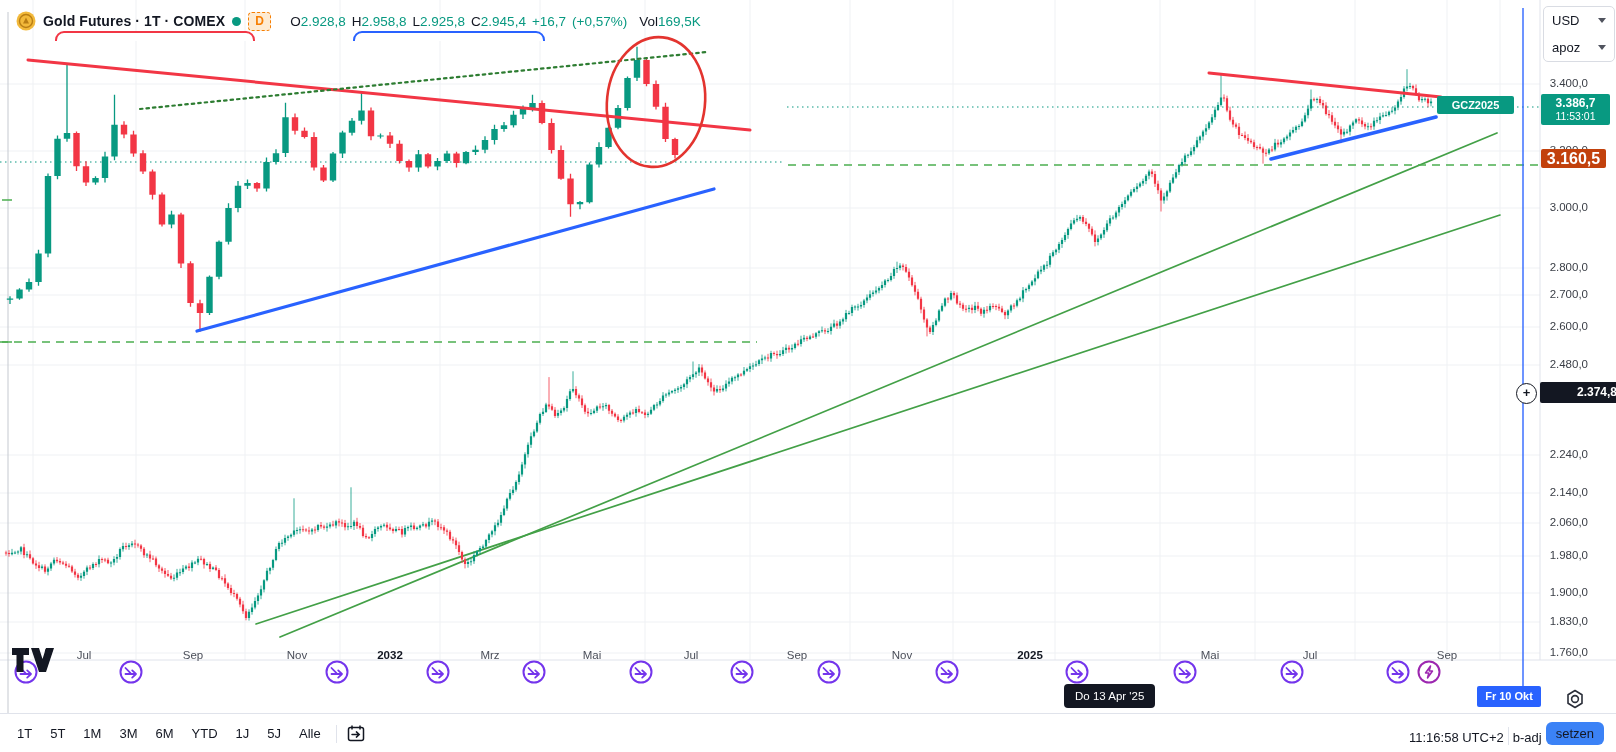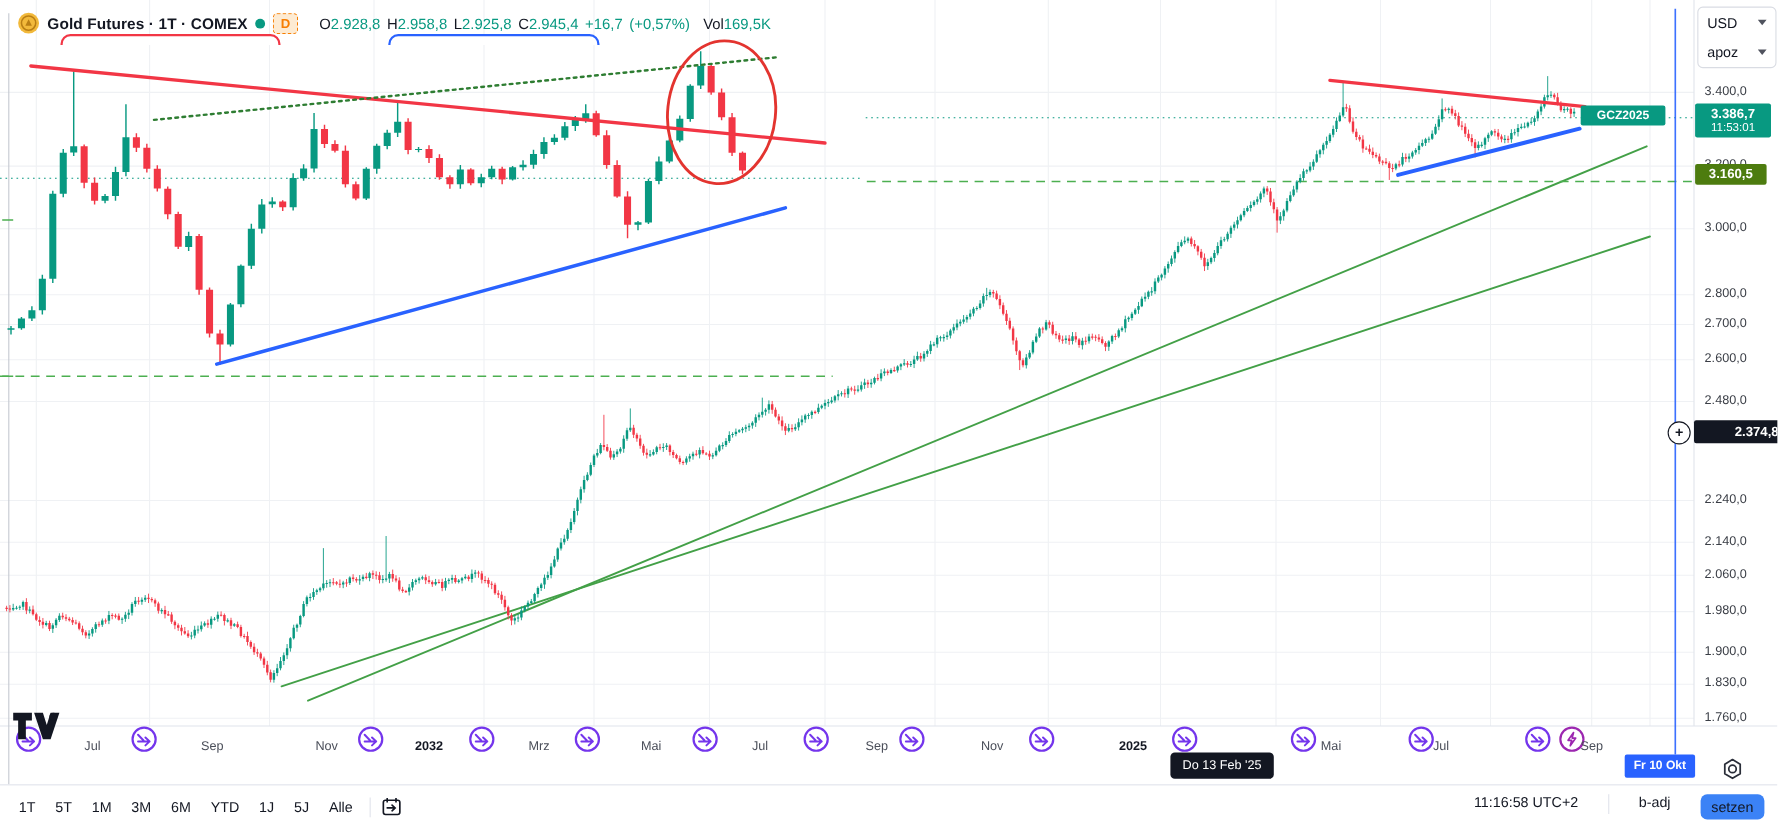--- a/index.html
+++ b/index.html
@@ -28,40 +28,40 @@
         border-top:5px solid #50535e;}
   
   #paxis{position:absolute;left:1540px;top:0;width:76px;height:660px;z-index:10;}
   .ptick{position:absolute;left:0;width:48px;text-align:right;font-size:11.5px;color:#3a3e46;}
   .pbadge{position:absolute;z-index:20;color:#fff;border-radius:2px;text-align:center;}
   #gcz{left:1437px;top:96px;width:77px;height:18px;background:#089981;font-size:11px;font-weight:700;
        line-height:18px;z-index:15;}
   #lastb{left:1541px;top:94px;width:69px;background:#089981;padding:2px 0 3px;}
   #lastb .l1{font-size:12px;font-weight:700;line-height:14px;}
   #lastb .l2{font-size:10.5px;line-height:12px;}
-  #alertb{left:1541px;top:149px;width:65px;height:19px;background:#4d7c0f;font-size:12px;font-weight:700;line-height:19px;}
+  #alertb{left:1541px;top:149px;width:65px;height:19px;background:#c2410c;font-size:16px;font-weight:700;line-height:19px;}
   #crossb{left:1540px;top:382px;width:72px;height:21px;background:#131722;font-size:12px;font-weight:700;line-height:21px;padding-left:21px;}
   #plusc{position:absolute;left:1516px;top:383px;width:19px;height:19px;border:1.6px solid #131722;border-radius:50%;
          background:#fff;color:#131722;font-size:13px;font-weight:700;line-height:18px;text-align:center;z-index:20;}
   
-  .tlabel{position:absolute;top:649px;transform:translateX(-50%);font-size:11.5px;color:#4a4e59;z-index:8;margin-top:24px;}
+  .tlabel{position:absolute;top:649px;transform:translateX(-50%);font-size:11.5px;color:#4a4e59;z-index:8;}
   .tlabel.b{font-weight:700;color:#131722;}
   #dateb{position:absolute;left:1477px;top:686px;width:64px;height:21px;background:#2962FF;color:#fff;
          border-radius:2px;font-size:11px;font-weight:700;line-height:21px;text-align:center;z-index:22;}
   #dtool{position:absolute;left:1064px;top:684px;height:24px;padding:0 11px;background:#131722;color:#fff;
          border-radius:4px;font-size:11.5px;line-height:24px;z-index:22;}
   #gear{position:absolute;left:1564px;top:688px;z-index:22;cursor:pointer;}
   
   #bbar{position:absolute;left:0;top:713px;width:1616px;height:39px;background:#fff;border-top:1px solid #e0e3eb;
         display:flex;align-items:center;z-index:35;}
   #ranges{display:flex;align-items:center;gap:4px;padding-left:10px;}
   .rbtn{padding:4px 7px;border-radius:4px;font-size:13px;color:#131722;cursor:pointer;}
   #rsep{width:1px;height:18px;background:#e0e3eb;margin:0 8px;}
   #gotod{display:flex;align-items:center;cursor:pointer;}
-  #bright{margin-left:auto;display:flex;align-items:flex-start;gap:27px;padding-right:12px;font-size:13px;color:#131722;}
+  #bright{margin-left:auto;display:flex;align-items:flex-end;gap:4px;padding-right:12px;font-size:13px;color:#131722;}
   #clockt{cursor:pointer;}
   .vsep{width:1px;height:18px;background:#e0e3eb;}
   #setzen{background:#3b82f6;border-radius:6px;padding:4px 10px;cursor:pointer;}
   #badj{cursor:pointer;}
 </style>
 </head>
 <body>
 <div id="app">
 
 <svg id="cv" width="1616" height="752" viewBox="0 0 1616 752">
@@ -253,21 +253,21 @@
 <div class="pbadge" id="gcz">GCZ2025</div>
 <div class="pbadge" id="lastb">
   <div class="l1">3.386,7</div>
   <div class="l2">11:53:01</div>
 </div>
 <div class="pbadge" id="alertb">3.160,5</div>
 <div class="pbadge" id="crossb">2.374,8</div>
 <div id="plusc">+</div>
 
 <div id="dateb">Fr 10 Okt</div>
-<div id="dtool">Do 13 Feb '25</div>
+<div id="dtool">Do 13 Apr '25</div>
 <div id="gear">
   <svg width="22" height="22" viewBox="0 0 22 22">
     <polygon points="11,2.5 18,6.7 18,15.3 11,19.5 4,15.3 4,6.7" fill="none" stroke="#2a2e39" stroke-width="1.6" stroke-linejoin="round"></polygon>
     <circle cx="11" cy="11" r="3.4" fill="none" stroke="#2a2e39" stroke-width="1.6"></circle>
   </svg>
 </div>
 
 <div id="bbar">
   <div id="ranges">
         <div class="rbtn">1T</div>

